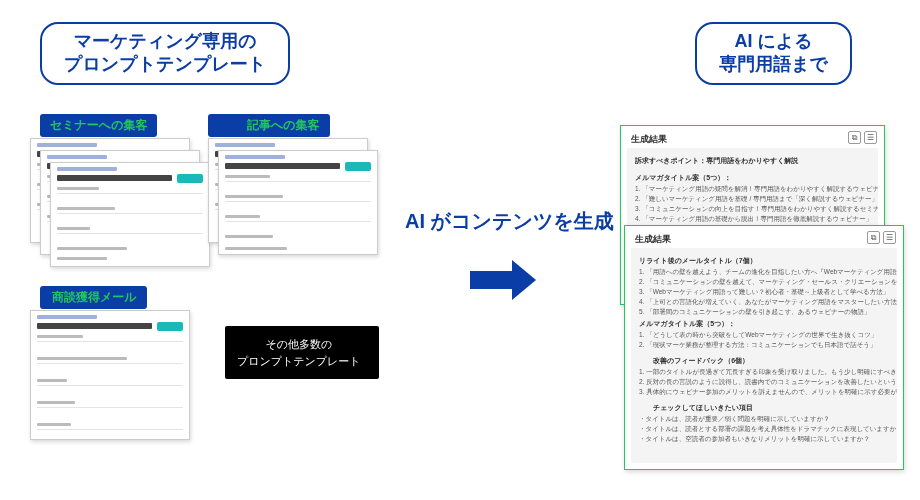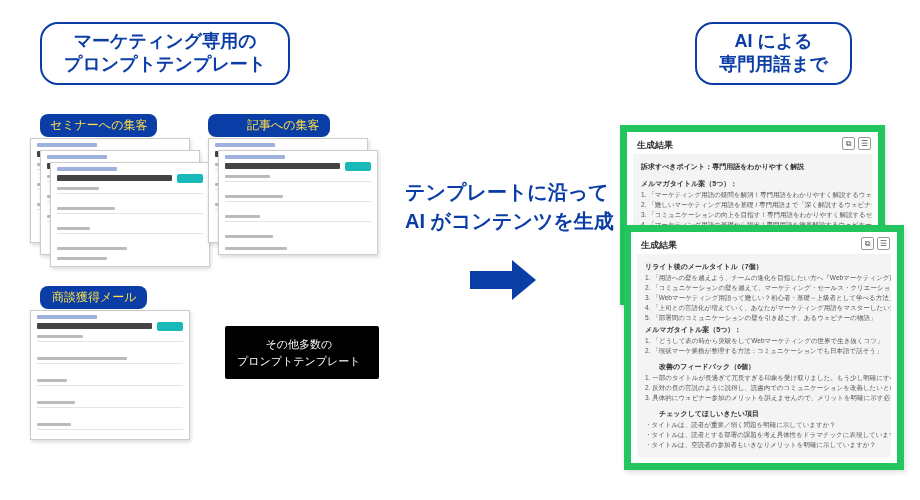--- a/index.html
+++ b/index.html
@@ -15,25 +15,26 @@
     font-weight: 700;
     padding: 6px 22px;
     background: #fff;
     text-align: center;
     line-height: 1.3;
     font-size: 18px;
   }
   .label-mini {
     position: absolute;
     background: #0b3da6;
-    color: #fde047;
+    color: #22c55e;
     font-size: 12px;
     padding: 3px 10px;
-    border-radius: 8px;
+    border-radius: 3px;
     white-space: nowrap;
+    font-weight: bold;
   }
 
   
   .stack { position: absolute; }
   .card {
     position: absolute;
     width: 160px; height: 105px;
     background: #fff;
     border: 1px solid #ccc;
     box-shadow: 1px 2px 4px rgba(0,0,0,.15);
@@ -73,21 +74,21 @@
   .arrow .head  { position:absolute; left:42px; top:0; width:0; height:0;
                   border-top:20px solid transparent;
                   border-bottom:20px solid transparent;
                   border-left:24px solid #0b3da6; }
 
   
   .out {
     position:absolute;
     width:270px; height:195px;
     background:#fff;
-    border:7px solid #22c55e;
+    border:1px solid #22c55e;
     box-shadow:1px 2px 5px rgba(0,0,0,.15);
     margin-left:16px;
   }
   .out .title { position:absolute; top:7px; left:10px; font-size:9px; font-weight:700; color:#333;}
   .out .icons { position:absolute; top:5px; right:7px; display:flex; gap:3px;}
   .out .icons span { width:13px; height:13px; border:1px solid #999; border-radius:2px; display:flex; align-items:center; justify-content:center; font-size:8px; color:#555;}
   .out .body { position:absolute; top:22px; left:6px; right:6px; bottom:6px; background:#f4f4f4; border-radius:2px; padding:6px 8px; overflow:hidden;}
   .out .body .lh { font-size:6.5px; color:#555; line-height:1.55; white-space:nowrap; }
   .out .body .lh.head { font-weight:700; color:#333; font-size:7px; margin-top:2px;}
   .out .body .gap { height:4px; }
@@ -193,21 +194,21 @@
       <div class="txt" style="top:112px; width:34px;"></div>
     </div>
   </div>
 
   <div class="dark-box" style="left:225px; top:326px;padding-left:12px;">
     <span>その他多数の</span><br>
     <span>プロンプトテンプレート</span>
   </div>
 
   <div class="caption" style="left:405px; top:178px;">
-    <span>テンプレートに沿って</span><br>
+    <br>
     <span>AI がコンテンツを生成</span>
   </div>
 
   <div class="arrow" style="left:470px; top:260px;">
     <div class="shaft"></div>
       <div class="head"></div>
   </div>
 
   <div class="out" style="right:35px; top:125px; width:265px; height:180px;">
     <div class="title">生成結果</div>

